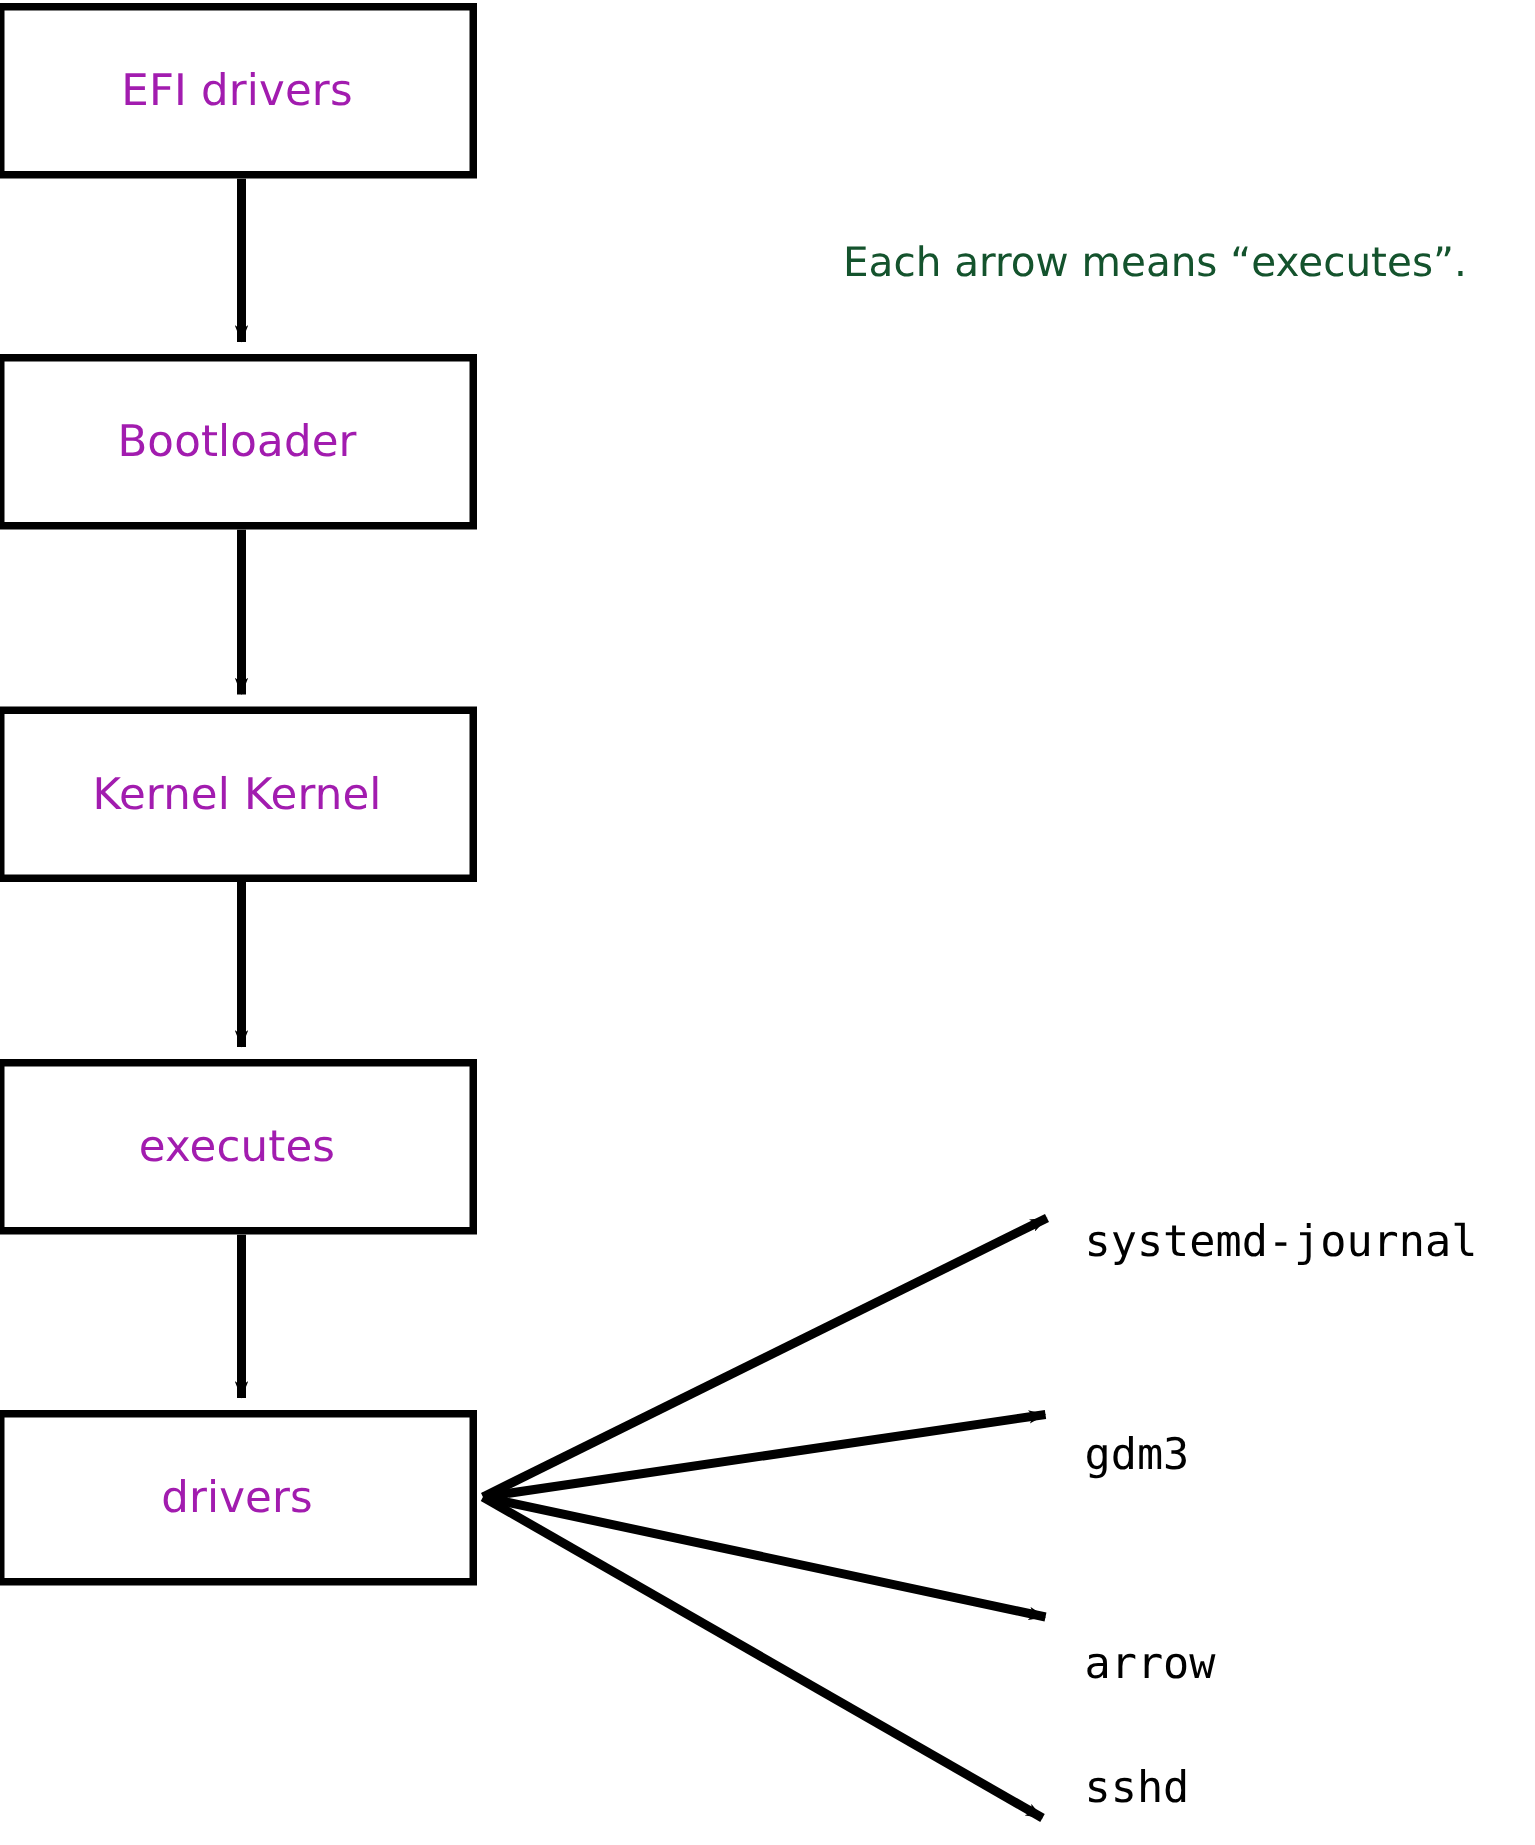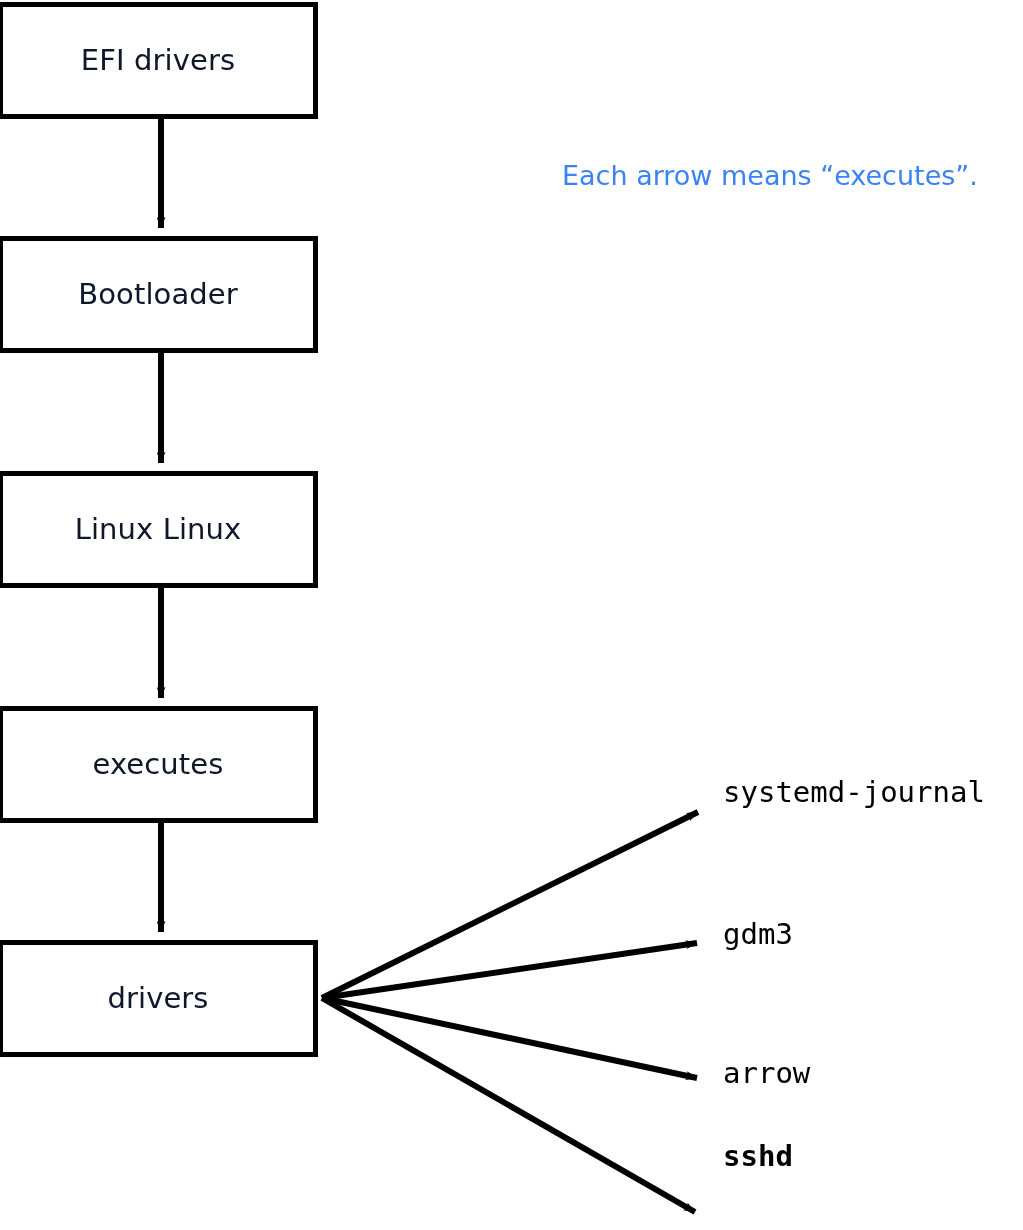--- a/index.html
+++ b/index.html
@@ -30,60 +30,61 @@
     box-sizing: border-box;
     background: #ffffff;
     border: 5px solid #000000;
     display: flex;
     align-items: center;
     justify-content: center;
   }
   .node-label {
     font-family: "DejaVu Sans", sans-serif;
     font-size: 29px;
-    color: #0f172a;
+    color: #a21caf;
     line-height: 1;
     letter-spacing: 0.1px;
     white-space: nowrap;
   }
 
   
   #box-efi-drivers   { left: -2px; top: 2px;   width: 320px; height: 117px; }
   #box-bootloader    { left: -2px; top: 236px; width: 320px; height: 117px; }
   #box-linux-kernel  { left: -2px; top: 471px; width: 320px; height: 117px; }
   #box-initramfs     { left: -2px; top: 706px; width: 320px; height: 117px; }
   #box-systemd       { left: -2px; top: 940px; width: 320px; height: 117px; }
 
   
   #legend-note {
     position: absolute;
     left: 562px;
     top: 162px;
     font-family: "DejaVu Sans", sans-serif;
     font-size: 27px;
-    color: #3b82f6;
+    color: #14532d;
     line-height: 1;
     white-space: nowrap;
   }
 
   
   .leaf-label {
     position: absolute;
     left: 723px;
     font-family: "DejaVu Sans Mono", monospace;
     font-size: 29px;
     color: #000000;
     line-height: 1;
     white-space: nowrap;
     transform: translateY(-50%);
+    margin-top: 36px;
   }
   #leaf-systemd-journal { top: 792px; }
   #leaf-gdm3           { top: 934px; text-align: center; }
   #leaf-getty          { top: 1073px; }
-  #leaf-sshd           { top: 1156px; font-weight: bold; }
+  #leaf-sshd           { top: 1156px; }
 </style>
 </head>
 <body>
 
 <svg id="diagram-canvas" viewBox="0 0 1023 1230" width="1023" height="1230" xmlns="http://www.w3.org/2000/svg">
 
   <defs>
 
     <marker id="dart-head" markerWidth="12" markerHeight="9" refX="11.2" refY="4.5" orient="auto" markerUnits="userSpaceOnUse">
       <path d="M 0,0 L 11.6,4.5 L 0,9 L 3.0,4.5 Z" fill="#000000"></path>
@@ -109,21 +110,21 @@
 
 <div class="node-box" id="box-efi-drivers">
   <span class="node-label">EFI drivers</span>
 </div>
 
 <div class="node-box" id="box-bootloader">
   <span class="node-label">Bootloader</span>
 </div>
 
 <div class="node-box" id="box-linux-kernel">
-  <span class="node-label">Linux Linux</span>
+  <span class="node-label">Kernel Kernel</span>
 </div>
 
 <div class="node-box" id="box-initramfs">
   <span class="node-label">executes</span>
 </div>
 
 <div class="node-box" id="box-systemd">
   <span class="node-label">drivers</span>
 </div>
 

